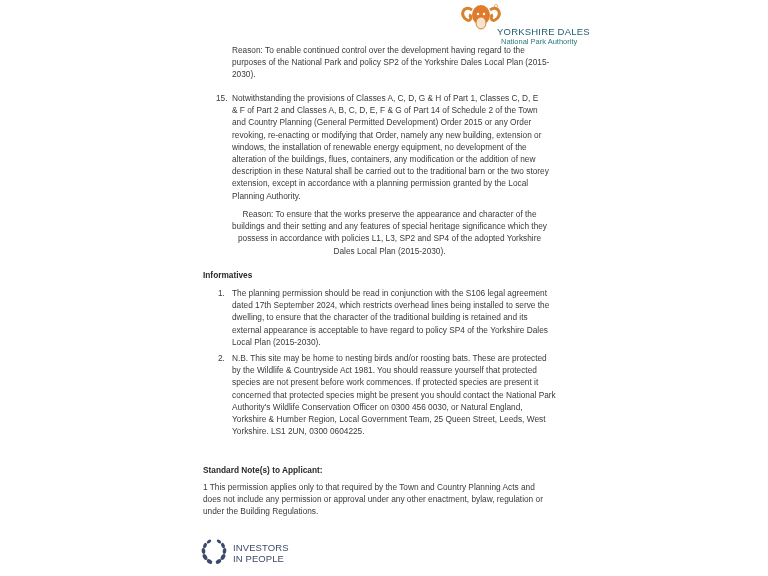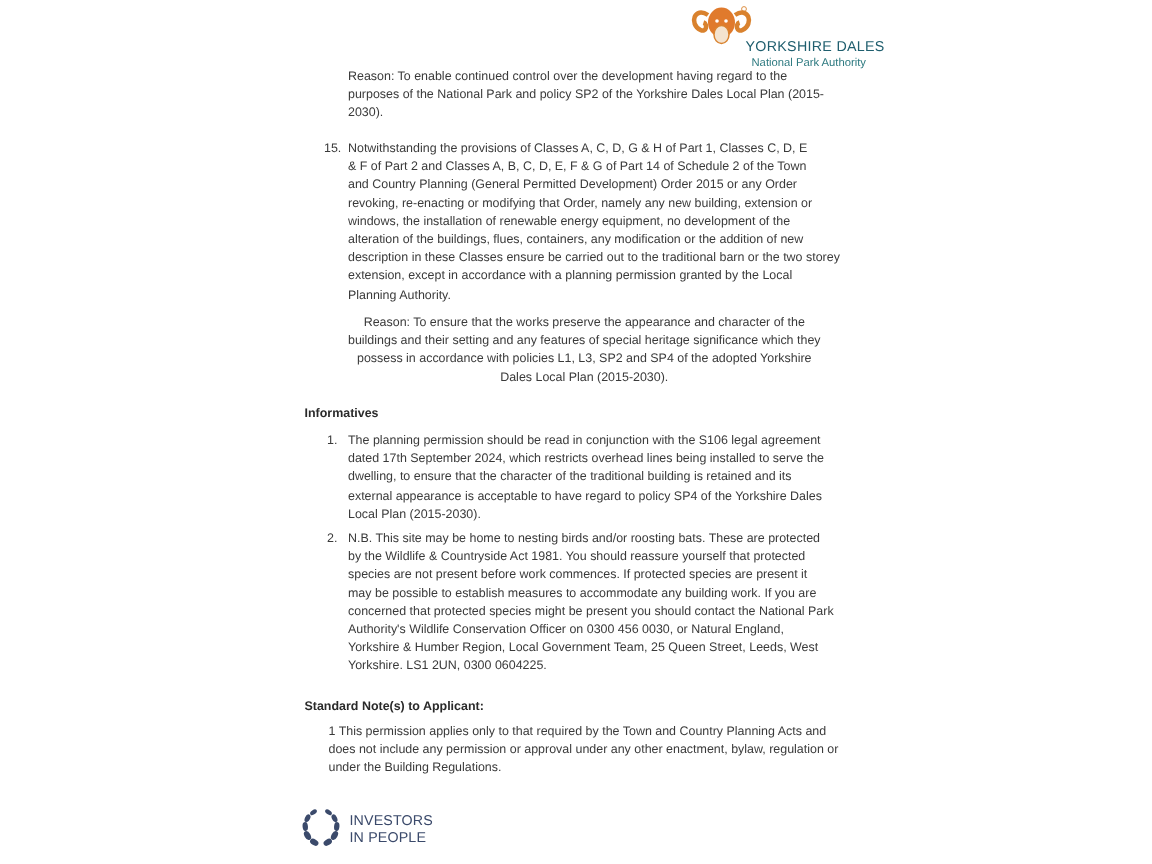--- a/index.html
+++ b/index.html
@@ -49,21 +49,21 @@
   </div>
 
   <div class="text" style="left:216px; top:92px;">15.</div>
   <div class="text" style="left:232px; top:92px;">
     <div>Notwithstanding the provisions of Classes A,  C,  D,  G &amp; H of Part 1,  Classes C,  D,  E</div>
     <div>&amp; F of Part 2 and Classes A,  B,   C,  D,  E,  F &amp; G of Part 14 of Schedule 2 of the Town</div>
     <div>and Country Planning (General Permitted Development) Order 2015 or any Order</div>
     <div>revoking,  re-enacting or modifying that Order,  namely any new building, extension or</div>
     <div>windows,  the installation of renewable energy equipment,  no development of the</div>
     <div>alteration of the buildings,  flues,  containers,  any modification or the addition of new</div>
-    <div>description in these Classes ensure be carried out to the traditional barn or the two storey</div>
+    <div>description in these Natural shall be carried out to the traditional barn or the two storey</div>
     <div>extension, except in accordance with a planning permission granted by the Local</div>
     <div>Planning Authority.</div>
   </div>
 
   <div class="text" style="left:232px; top:208px;text-align:center;">
     <div>Reason: To ensure that the works preserve the appearance and character of the</div>
     <div>buildings and their setting and any features of special heritage significance which they</div>
     <div>possess in accordance with policies L1,  L3,  SP2 and SP4  of the adopted Yorkshire</div>
     <div>Dales Local Plan (2015-2030).</div>
   </div>
@@ -77,29 +77,28 @@
     <div>dwelling,  to ensure that the character of the traditional building is retained and its</div>
     <div>external appearance is acceptable to  have regard to policy SP4 of the Yorkshire Dales</div>
     <div>Local Plan (2015-2030).</div>
   </div>
 
   <div class="text" style="left:218px; top:352px;">2.</div>
   <div class="text" style="left:232px; top:352px;">
     <div>N.B. This site may be home to nesting birds and/or roosting bats.  These are protected</div>
     <div>by the Wildlife &amp; Countryside Act 1981.  You should reassure yourself that protected</div>
     <div>species are not present before work commences.  If protected species are present it</div>
-    <div>may be possible to establish measures to accommodate any building work.  If you are</div>
     <div>concerned that protected species might be present you should contact the National Park</div>
     <div>Authority's Wildlife Conservation Officer on 0300 456 0030, or Natural England,</div>
     <div>Yorkshire &amp; Humber Region, Local Government Team, 25 Queen Street, Leeds, West</div>
     <div>Yorkshire. LS1 2UN, 0300 0604225.</div>
   </div>
 
   <div class="text bold" style="left:203px; top:464px;">Standard Note(s) to Applicant:</div>
-  <div class="text" style="left:203px; top:481px;margin-left:16px;">
+  <div class="text" style="left:203px; top:481px;">
     <div>1 This permission applies only to that required by the Town and Country Planning Acts and</div>
     <div>does not include any permission or approval under any other enactment, bylaw, regulation or</div>
     <div>under the Building Regulations.</div>
   </div>
 
   <div class="logo-iip">
     <svg class="wreath" viewBox="0 0 28 28">
       <g fill="#3b4a6b">
         <ellipse cx="5" cy="19" rx="2" ry="3.2" transform="rotate(-30 5 19)"></ellipse>
         <ellipse cx="3.5" cy="13" rx="1.8" ry="3" transform="rotate(-5 3.5 13)"></ellipse>

